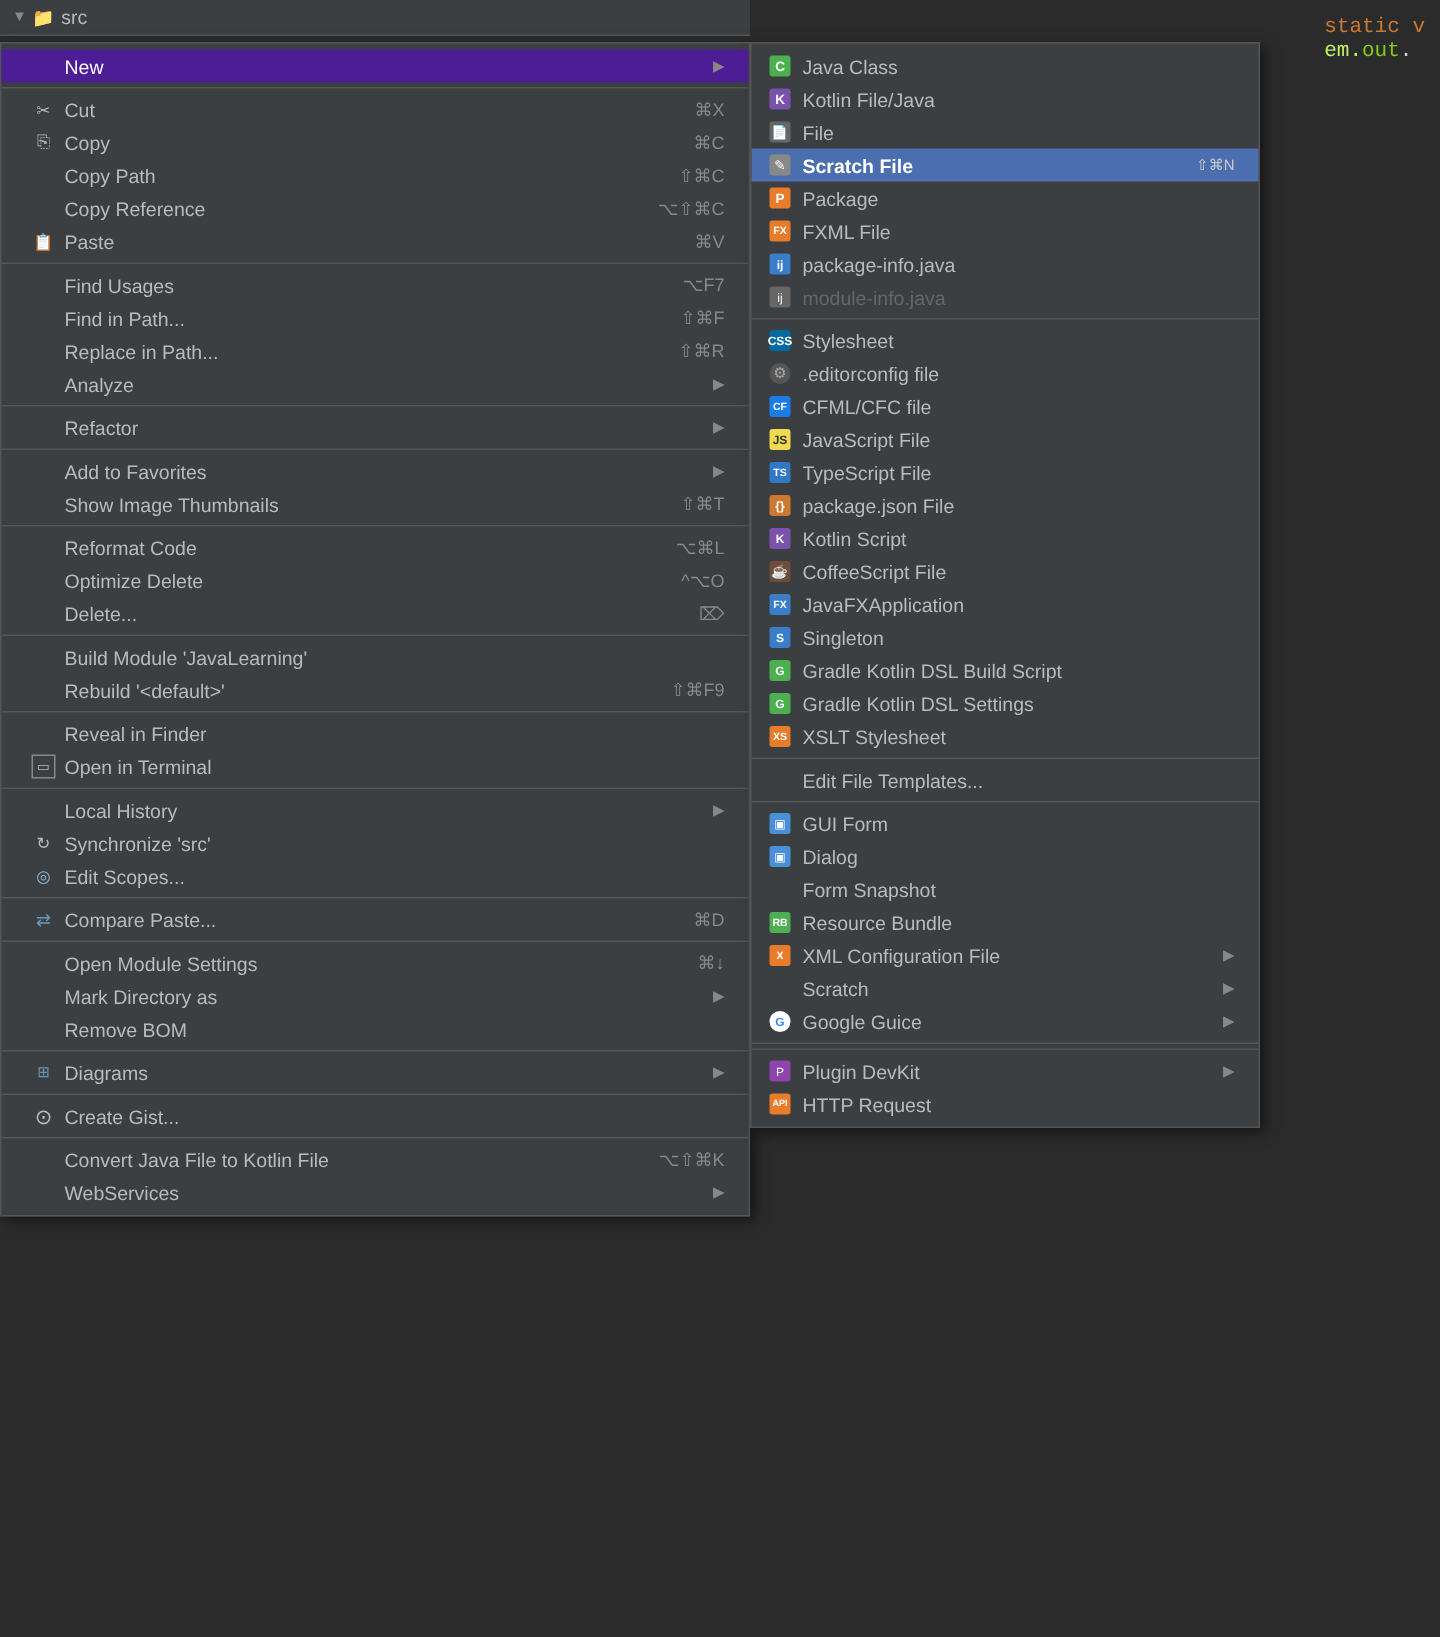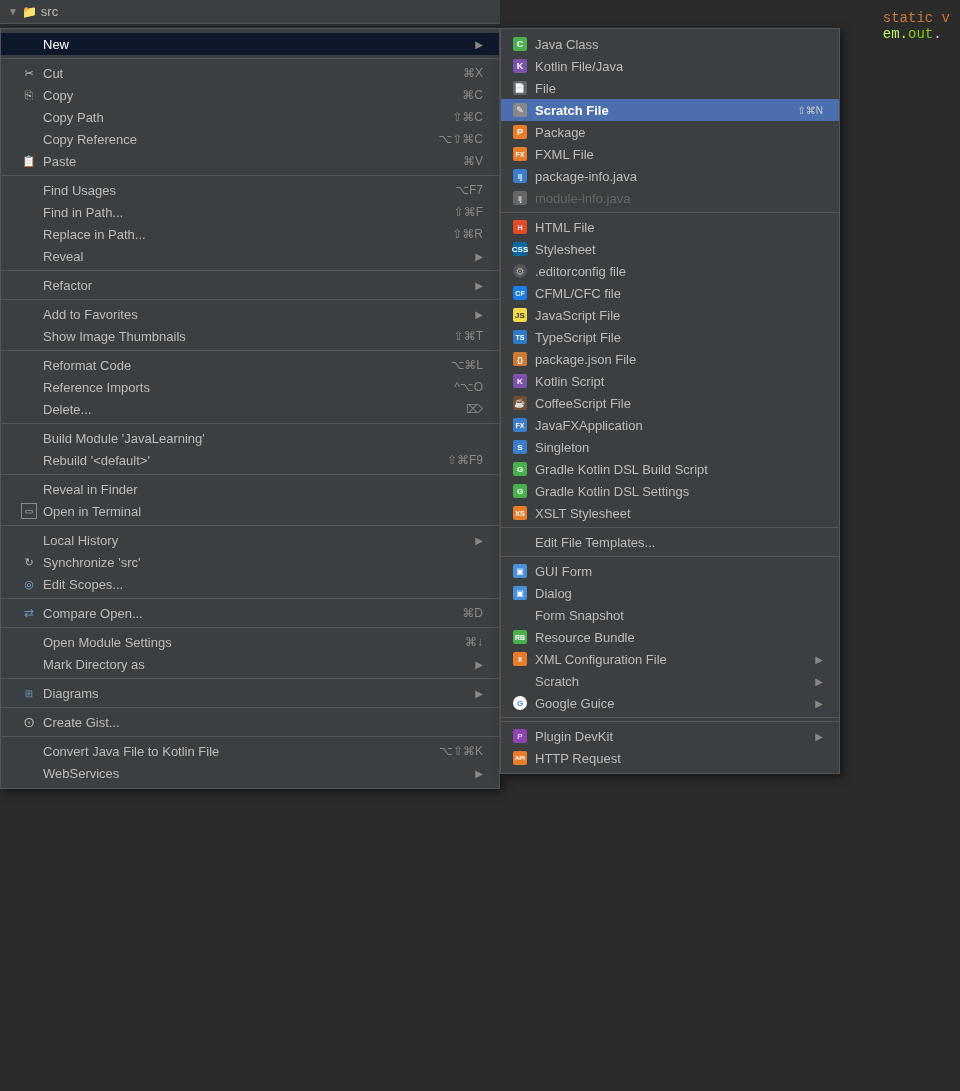--- a/index.html
+++ b/index.html
@@ -183,21 +183,21 @@
       display: flex;
       align-items: center;
       gap: 4px;
       border-bottom: 1px solid #555;
     }
     .folder-arrow { color: #888; font-size: 10px; }
     .folder-icon { color: #f0c060; font-size: 12px; }
     .folder-name { color: #bbbbbb; font-size: 13px; }
 
     .menu-item-new {
-      background: #0f172a;
+      background: #4c1d95;
       color: #ffffff;
     }
   </style>
 </head>
 <body>
 
 <div class="editor-bg">
   <span class="line-num">2</span>
 </div>
 
@@ -288,21 +288,21 @@
       <div class="menu-item-left">
         <span class="menu-item-icon"></span>
         <span class="menu-item-label">Replace in Path...</span>
       </div>
       <span class="menu-item-shortcut">⇧⌘R</span>
     </div>
 
     <div class="menu-item">
       <div class="menu-item-left">
         <span class="menu-item-icon"></span>
-        <span class="menu-item-label">Reveal</span>
+        <span class="menu-item-label">Analyze</span>
       </div>
       <span class="menu-item-arrow">▶</span>
     </div>
 
     <div class="menu-separator"></div>
 
     <div class="menu-item">
       <div class="menu-item-left">
         <span class="menu-item-icon"></span>
         <span class="menu-item-label">Refactor</span>
@@ -334,21 +334,21 @@
       <div class="menu-item-left">
         <span class="menu-item-icon"></span>
         <span class="menu-item-label">Reformat Code</span>
       </div>
       <span class="menu-item-shortcut">⌥⌘L</span>
     </div>
 
     <div class="menu-item">
       <div class="menu-item-left">
         <span class="menu-item-icon"></span>
-        <span class="menu-item-label">Reference Imports</span>
+        <span class="menu-item-label">Optimize Delete</span>
       </div>
       <span class="menu-item-shortcut">^⌥O</span>
     </div>
 
     <div class="menu-item">
       <div class="menu-item-left">
         <span class="menu-item-icon"></span>
         <span class="menu-item-label">Delete...</span>
       </div>
       <span class="menu-item-shortcut">⌦</span>
@@ -409,21 +409,21 @@
         <span class="menu-item-icon icon-scope">◎</span>
         <span class="menu-item-label">Edit Scopes...</span>
       </div>
     </div>
 
     <div class="menu-separator"></div>
 
     <div class="menu-item">
       <div class="menu-item-left">
         <span class="menu-item-icon icon-compare" style="font-size:12px;">⇄</span>
-        <span class="menu-item-label">Compare Open...</span>
+        <span class="menu-item-label">Compare Paste...</span>
       </div>
       <span class="menu-item-shortcut">⌘D</span>
     </div>
 
     <div class="menu-separator"></div>
 
     <div class="menu-item">
       <div class="menu-item-left">
         <span class="menu-item-icon"></span>
         <span class="menu-item-label">Open Module Settings</span>
@@ -432,20 +432,26 @@
     </div>
 
     <div class="menu-item">
       <div class="menu-item-left">
         <span class="menu-item-icon"></span>
         <span class="menu-item-label">Mark Directory as</span>
       </div>
       <span class="menu-item-arrow">▶</span>
     </div>
 
+    <div class="menu-item">
+      <div class="menu-item-left">
+        <span class="menu-item-icon"></span>
+        <span class="menu-item-label">Remove BOM</span>
+      </div>
+    </div>
 
     <div class="menu-separator"></div>
 
     <div class="menu-item">
       <div class="menu-item-left">
         <span class="menu-item-icon icon-diagrams" style="font-size:10px;">⊞</span>
         <span class="menu-item-label">Diagrams</span>
       </div>
       <span class="menu-item-arrow">▶</span>
     </div>
@@ -549,28 +555,20 @@
       <div class="submenu-item-left">
         <span class="submenu-icon">
             <span class="ic-gray" style="font-size:8px;">ij</span>
           </span>
         <span>module-info.java</span>
       </div>
     </div>
 
     <div class="submenu-separator"></div>
 
-    <div class="submenu-item">
-      <div class="submenu-item-left">
-        <span class="submenu-icon">
-            <span style="background:#e34c26;border-radius:2px;width:14px;height:14px;display:flex;align-items:center;justify-content:center;color:white;font-size:7px;font-weight:bold;">H</span>
-          </span>
-        <span>HTML File</span>
-      </div>
-    </div>
 
     <div class="submenu-item">
       <div class="submenu-item-left">
         <span class="submenu-icon">
             <span class="ic-css">CSS</span>
           </span>
         <span>Stylesheet</span>
       </div>
     </div>
 

